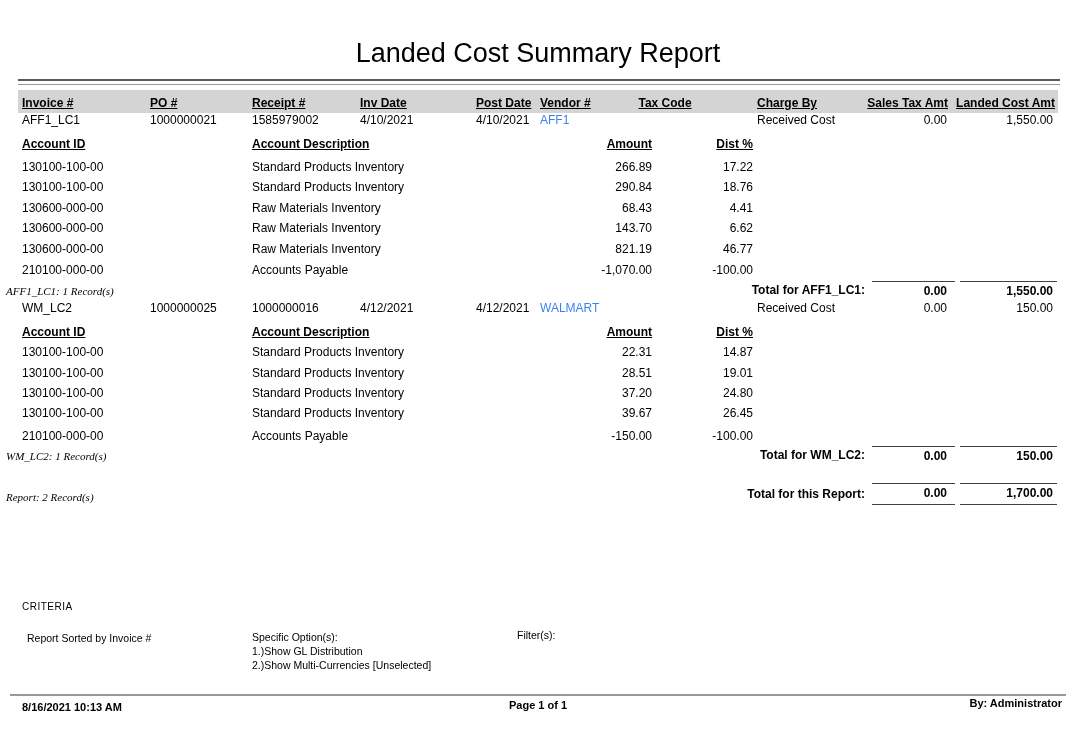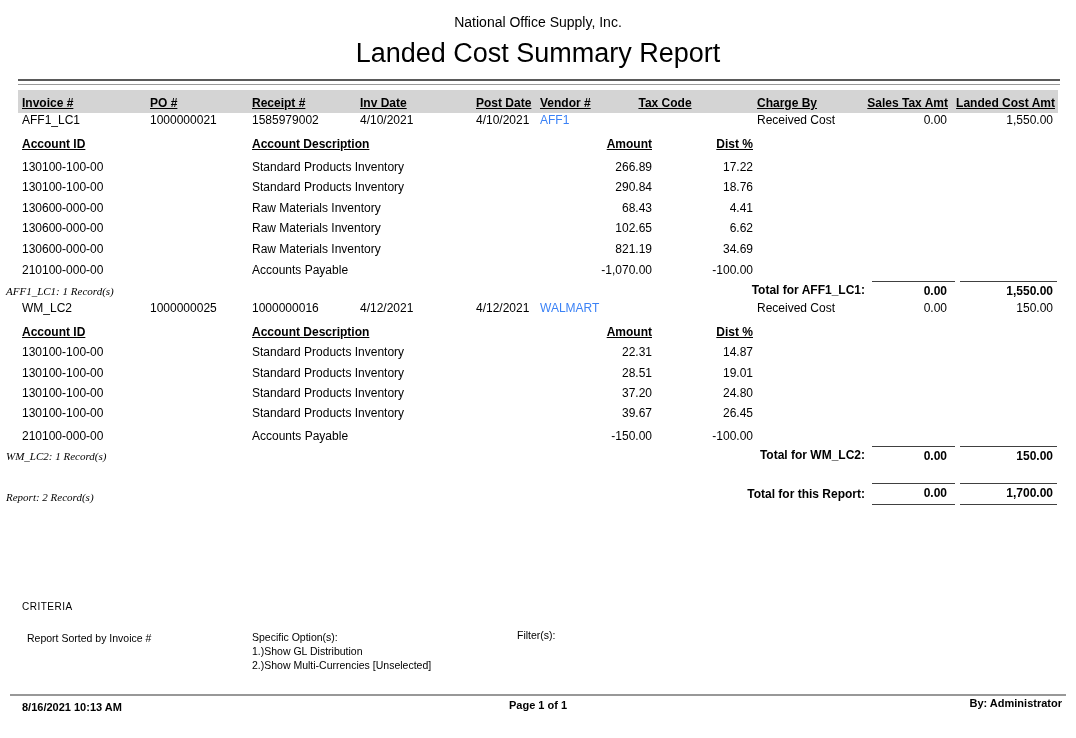--- a/index.html
+++ b/index.html
@@ -37,21 +37,20 @@
   .small { font-size:10.5px; }
   .crit-head { font-size:10px; letter-spacing:0.5px; }
   .foot-rule { position:absolute; top:694px; left:10px; width:1056px; border-top:2px solid #989898; }
   .foot { font-size:11px;font-weight:bold; }
 </style>
 </head>
 <body>
 
 <div class="page">
 
-  <div class="center company">National Office Supply, Inc.</div>
   <div class="center title">Landed Cost Summary Report</div>
   <div class="rule-double"></div>
 
   <div class="colband"></div>
   <div class="r" style="top:96px">
     <span class="cell hd ci">Invoice #</span>
     <span class="cell hd cp">PO #</span>
     <span class="cell hd cr">Receipt #</span>
     <span class="cell hd cd1">Inv Date</span>
     <span class="cell hd cd2">Post Date</span>
@@ -95,28 +94,28 @@
   </div>
   <div class="r" style="top:201px">
     <span class="cell ga">130600-000-00</span>
     <span class="cell gd">Raw Materials Inventory</span>
     <span class="cell gm">68.43</span>
     <span class="cell gp">4.41</span>
   </div>
   <div class="r" style="top:221px">
     <span class="cell ga">130600-000-00</span>
     <span class="cell gd">Raw Materials Inventory</span>
-    <span class="cell gm">102.65</span>
+    <span class="cell gm">143.70</span>
     <span class="cell gp">6.62</span>
   </div>
   <div class="r" style="top:242px">
     <span class="cell ga">130600-000-00</span>
     <span class="cell gd">Raw Materials Inventory</span>
     <span class="cell gm">821.19</span>
-    <span class="cell gp">34.69</span>
+    <span class="cell gp">46.77</span>
   </div>
   <div class="r" style="top:263px">
     <span class="cell ga">210100-000-00</span>
     <span class="cell gd">Accounts Payable</span>
     <span class="cell gm">-1,070.00</span>
     <span class="cell gp">-100.00</span>
   </div>
 
   <div class="r" style="top:283px">
     <span class="cell count">AFF1_LC1: 1 Record(s)</span>

